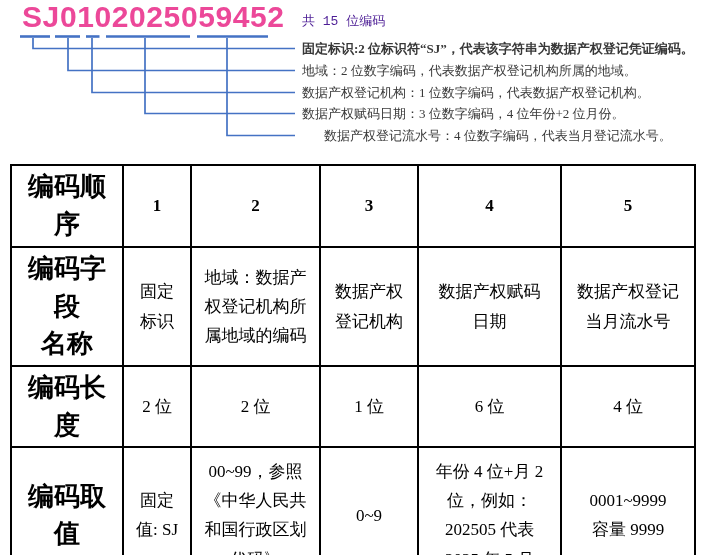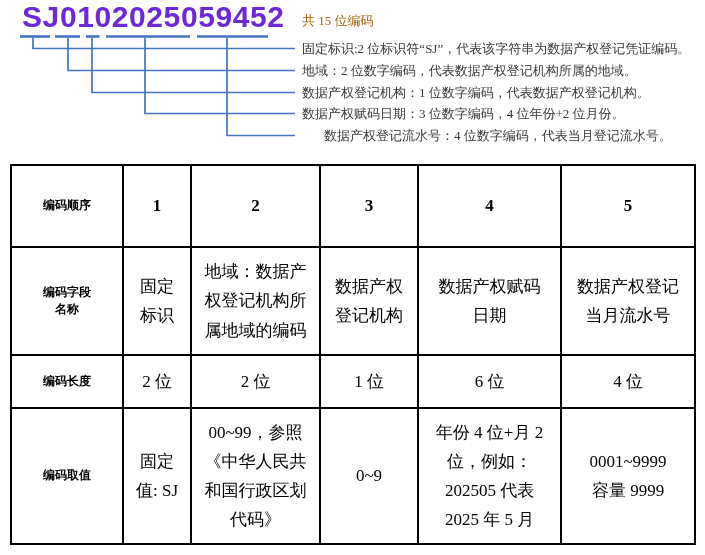--- a/index.html
+++ b/index.html
@@ -5,56 +5,56 @@
   html,body { margin:0; padding:0; background:#ffffff; }
   #stage {
     position:relative; width:705px; height:555px; background:#ffffff;
     font-family:"Liberation Sans", sans-serif; overflow:hidden;
   }
 
   
   .code-text {
     position:absolute; left:22px; top:0px;
     font-family:"Liberation Sans", sans-serif;
-    font-weight:bold; font-size:30px; letter-spacing:0.6px; color:#6d28d9;
+    font-weight:bold; font-size:30px; letter-spacing:0.6px; color:#ec4899;
     white-space:nowrap;
   }
   .diagram-svg { position:absolute; left:0; top:0; }
   .total-note {
     position:absolute; left:302px; top:12px;
-    font-family:Liberation Serif, serif;
-    font-size:13px; color:#a16207; white-space:nowrap;
+    font-family:Liberation Mono, monospace;
+    font-size:13px; color:#4c1d95; white-space:nowrap;
   }
   .seg-label {
     position:absolute; left:302px;
     font-family:"Liberation Serif", serif;
     font-size:13px; line-height:15px; color:#383838; white-space:nowrap;
   }
-  .seg-label-0 { top:41px; }
+  .seg-label-0 { top:41px;font-weight:bold; }
   .seg-label-1 { top:63px;text-align:center; }
   .seg-label-2 { top:85px; }
   .seg-label-3 { top:106px; }
   .seg-label-4 { top:128px;margin-left:22px; }
 
   
   table.code-table {
     position:absolute; left:10px; top:164px;
     border-collapse:collapse; table-layout:fixed;
     width:684px;
   }
   .code-table td, .code-table th {
     border:2px solid #000000;
     text-align:center; vertical-align:middle;
     padding:2px 4px;
     white-space:pre-line;
     overflow:hidden;
   }
   .code-table th {
     font-family:"Liberation Sans", sans-serif;
-    font-weight:bold; font-size:12px; line-height:1.45; color:#000;
+    font-weight:bold; font-size:26px; line-height:1.45; color:#000;
   }
   .code-table td {
     font-family:"Liberation Serif", serif;
     font-size:17px; line-height:1.72; color:#000;
   }
   .code-table tr.order-row td { font-weight:bold; }
   .r0 { height:82px; }
   .r1 { height:108px;margin-top:20px; }
   .r2 { height:53px; }
   .r3 { height:136px; }

